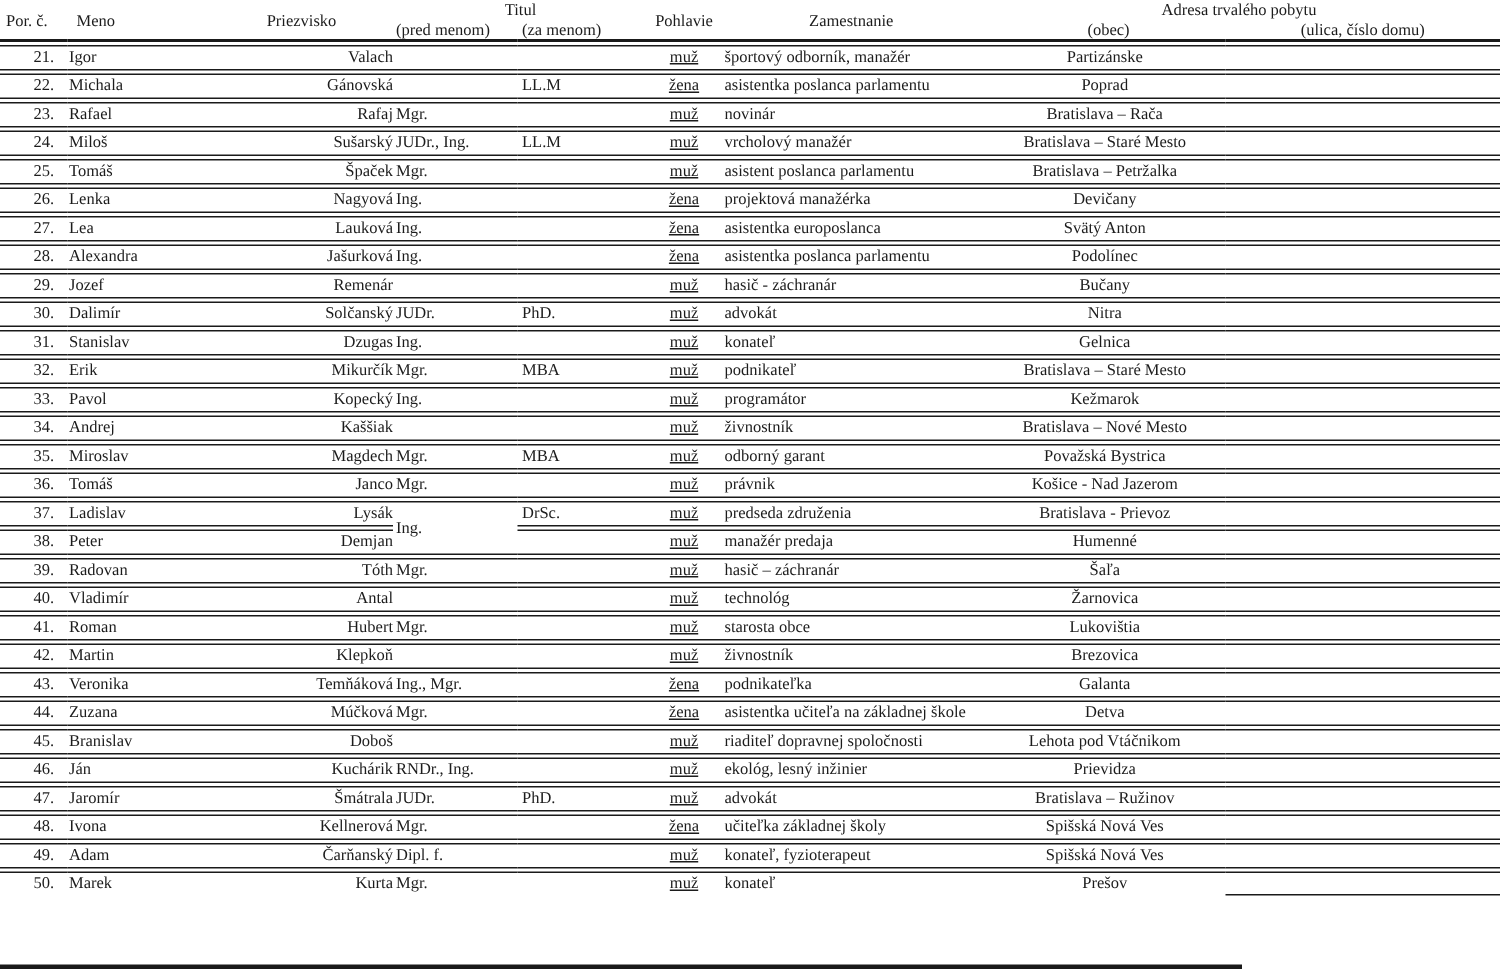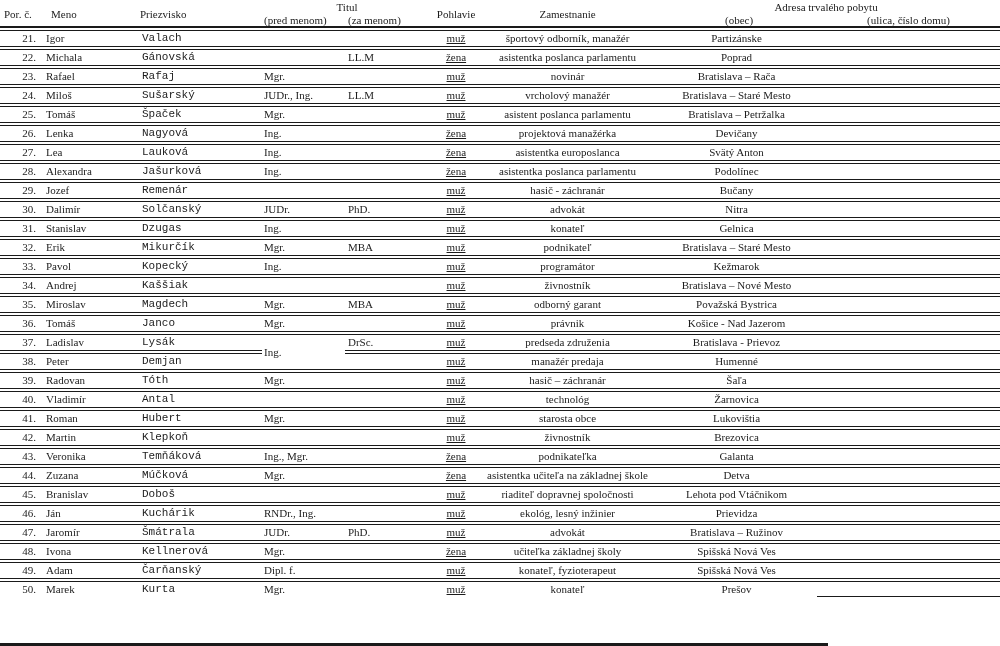--- a/index.html
+++ b/index.html
@@ -46,38 +46,38 @@
     white-space:nowrap;
     overflow:hidden;
     font-size:11px;
   }
   tbody tr:last-child td{border-bottom:none;}
   tbody tr:last-child td.c-ulica{border-bottom:1px solid var(--line);}
 
   
   .h-por{text-align:left;padding-left:4px;}
   .h-meno{text-align:left;padding-left:6px;}
-  .h-priezvisko{text-align:left;}
+  .h-priezvisko{text-align:center;}
   .h-titul-group{text-align:center;}
   .h-pred{text-align:left;padding-left:2px;}
   .h-za{text-align:left;padding-left:3px;}
   .h-pohlavie{text-align:center;}
   .h-zamestnanie{text-align:center;padding-left:3px;}
   .h-adresa-group{text-align:center;}
   .h-obec{text-align:center;padding-left:9px;}
   .h-ulica{text-align:center;margin-top:38px;}
 
   
   .c-num{text-align:right;padding-right:9px;}
   .c-meno{text-align:left;padding-left:1px;}
-  .c-priezvisko{text-align:left;padding-left:2px;font-family:Liberation Mono, monospace;}
+  .c-priezvisko{text-align:right;padding-left:2px;}
   .c-titul_pred{text-align:left;padding-left:2px;}
   .c-titul_za{text-align:left;padding-left:3px;}
   .c-pohlavie{text-align:center;text-decoration:underline;}
-  .c-zamestnanie{text-align:center;padding-left:3px;}
+  .c-zamestnanie{text-align:left;padding-left:3px;}
   .c-obec{text-align:center;padding-left:4px;}
   .c-ulica{text-align:left;}
 </style>
 </head>
 <body>
 
 <div class="sheet">
   <table class="register">
     <colgroup>
       <col style="width:45px">

